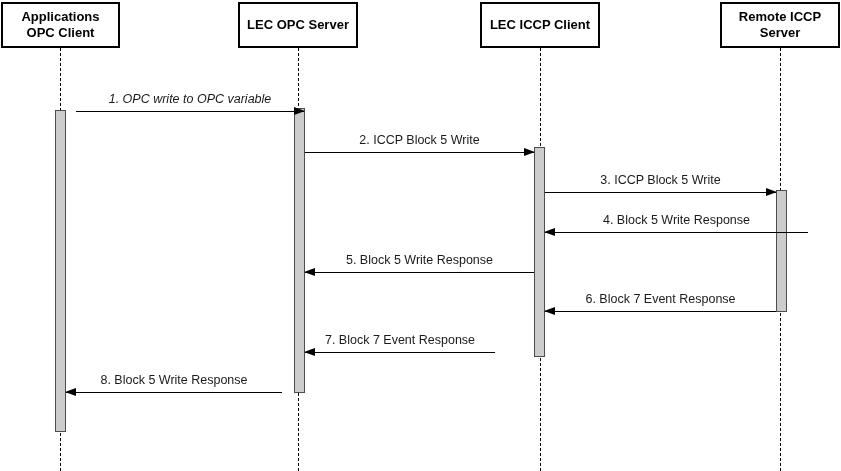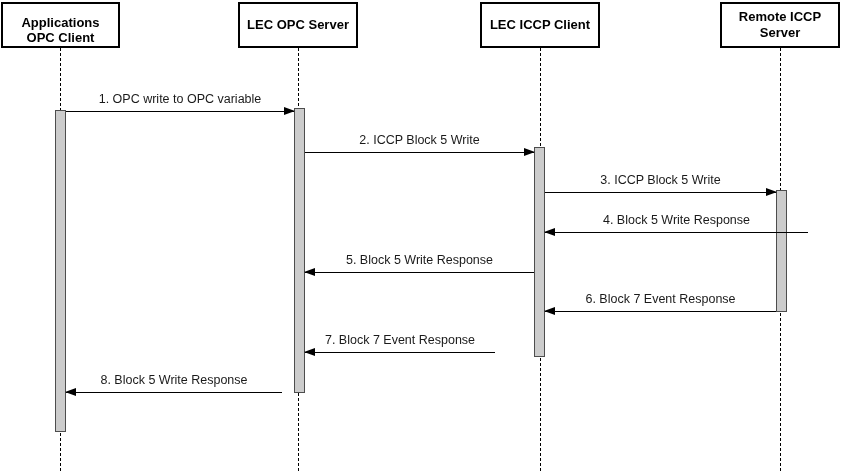--- a/index.html
+++ b/index.html
@@ -9,21 +9,21 @@
   }
 
   
   .actor {
     position:absolute; top:2px; height:46px; box-sizing:border-box;
     background:#ffffff; border:2px solid #000000;
     display:flex; align-items:center; justify-content:center;
     text-align:center; font-size:13px; font-weight:bold; color:#000;
     line-height:1.2; z-index:3; padding:0 4px;
   }
-  .a1 { left:1px;   width:119px;align-items:flex-end; }
+  .a1 { left:1px;   width:119px; }
   .a2 { left:238px; width:120px; }
   .a3 { left:480px; width:120px; }
   .a4 { left:720px; width:120px; }
 
   
   .lifeline {
     position:absolute; top:48px; height:423px; width:0;
     border-left:1px dashed #000000; z-index:1;
   }
   .l1 { left:60px; }
@@ -55,21 +55,21 @@
   .msg.right .arrow-head {
     right:-1px;
     border-left:11px solid #000000;
     border-top:4.5px solid transparent; border-bottom:4.5px solid transparent;
   }
   .msg.left .arrow-head {
     left:-1px;
     border-right:11px solid #000000;
     border-top:4.5px solid transparent; border-bottom:4.5px solid transparent;
   }
-  .m1 { left:66px;  top:92px;  width:228px; }
+  .m1 { left:76px;  top:92px;  width:228px;font-style:italic; }
   .m2 { left:305px; top:133px; width:229px; }
   .m3 { left:545px; top:173px; width:231px; }
   .m4 { left:545px; top:213px; width:231px;padding-left:32px; }
   .m5 { left:305px; top:253px; width:229px; }
   .m6 { left:545px; top:292px; width:231px; }
   .m7 { left:305px; top:333px; width:190px; }
   .m8 { left:66px;  top:373px; width:216px; }
 </style>
 </head>
 <body>

